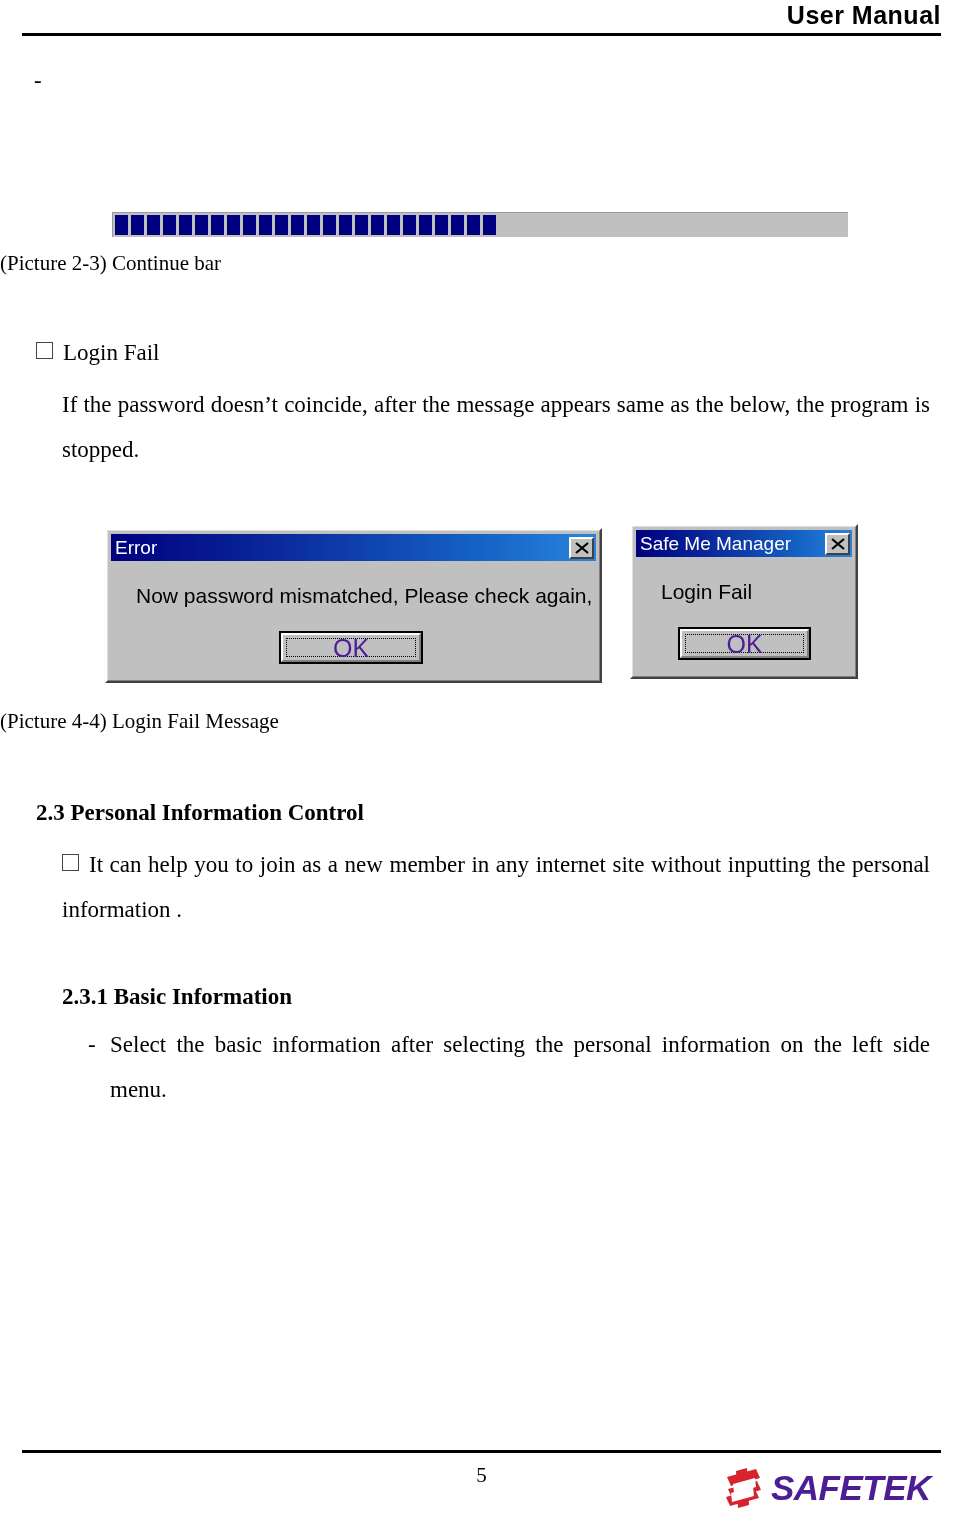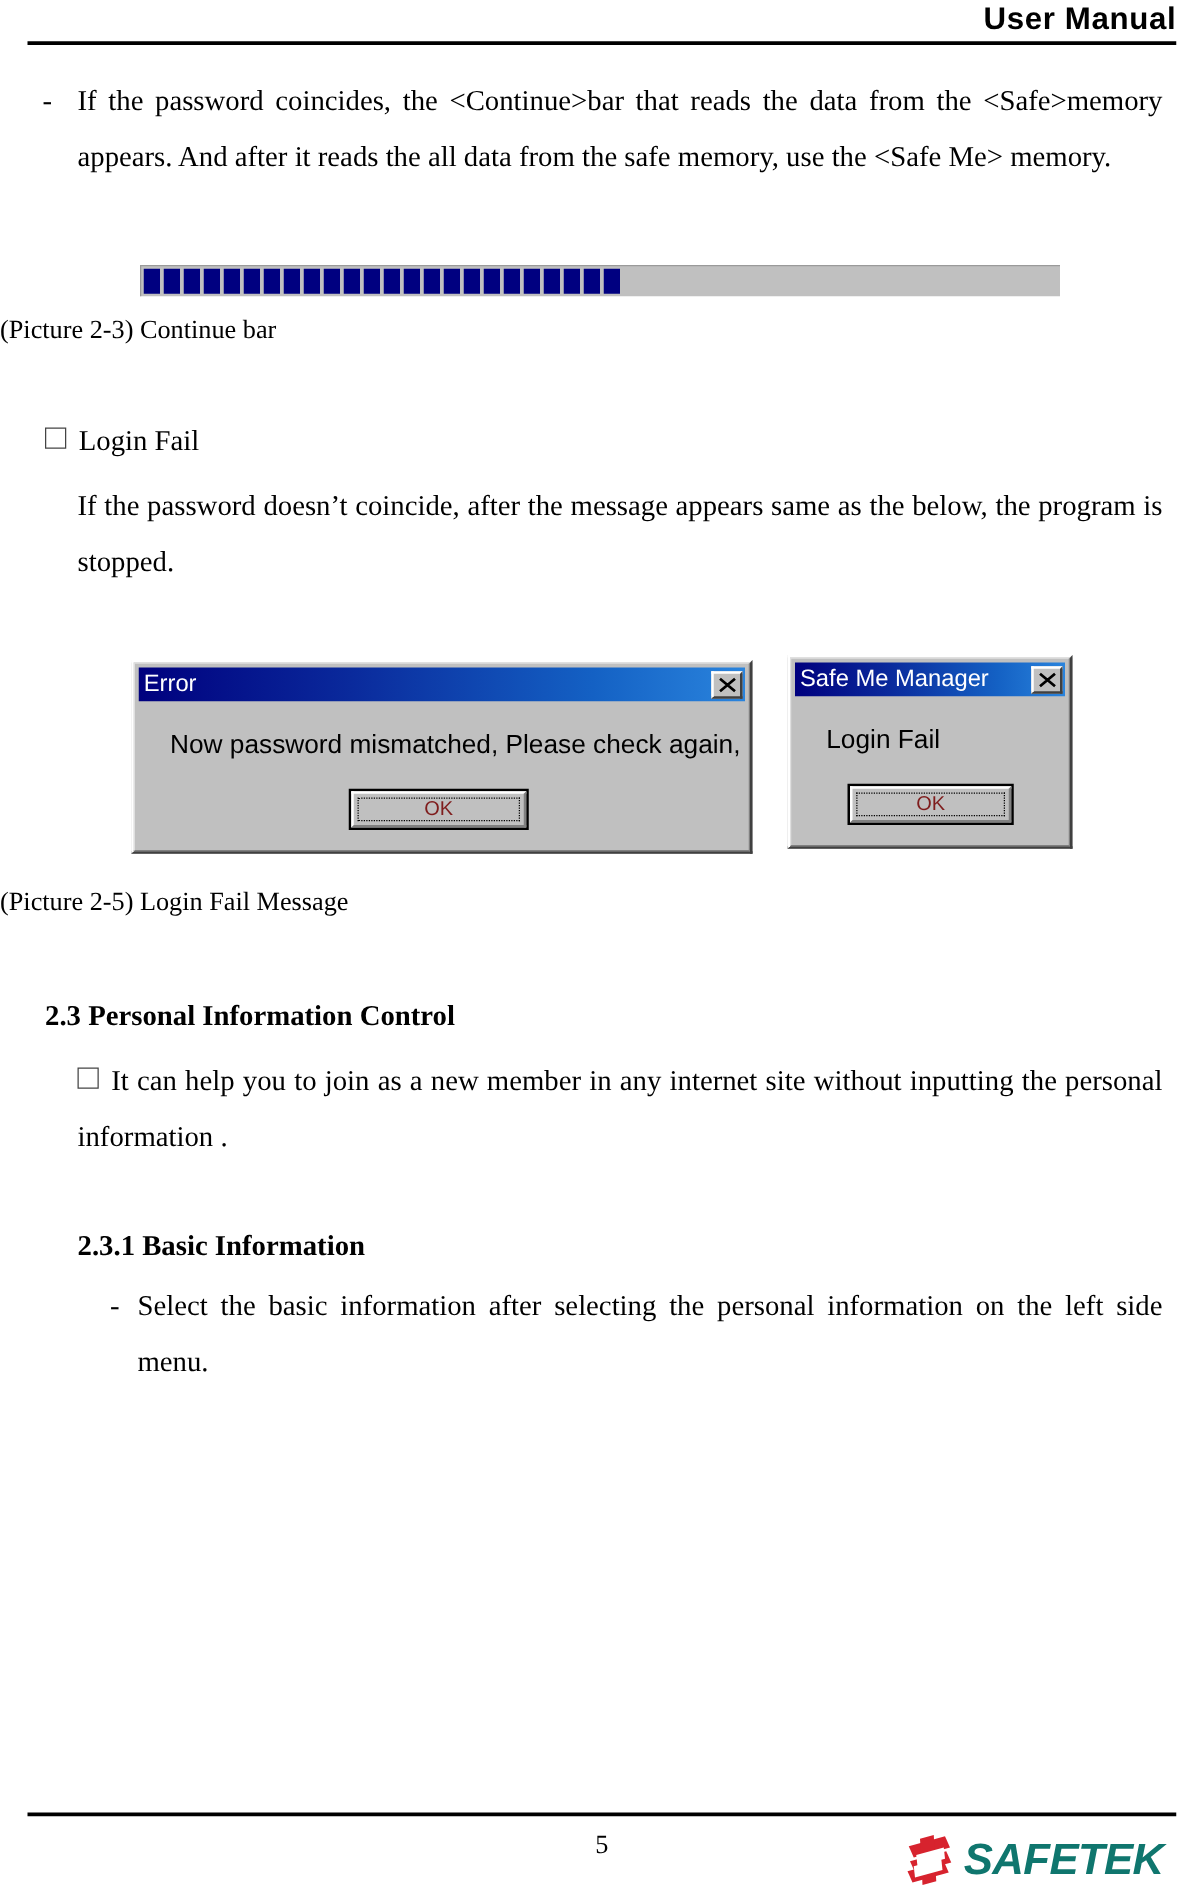--- a/index.html
+++ b/index.html
@@ -86,21 +86,21 @@
     flex: 0 0 auto;
     margin-right: 5px;
   }
   .logo-word {
     font-family: "Liberation Sans", "DejaVu Sans", sans-serif;
     font-weight: bold;
     font-style: italic;
     font-size: 35px;
     line-height: 36px;
     letter-spacing: -0.5px;
-    color: #0f766e;
+    color: #4c1d95;
     white-space: nowrap;
   }
 
   
   .content {
     position: absolute;
     left: 0;
     top: 0;
     width: 963px;
   }
@@ -250,40 +250,39 @@
     left: 3px;
     top: 3px;
     right: 3px;
     bottom: 3px;
     border: 1px dotted #000000;
     display: flex;
     align-items: center;
     justify-content: center;
   }
   .ok-label {
-    font-size: 16px;
+    font-size: 25px;
     line-height: 22px;
-    color: #7f1d1d;
+    color: #4c1d95;
   }
 </style>
 </head>
 <body>
 
 <div class="page">
 
   <div class="header">
     <div class="header-title">User Manual</div>
   </div>
   <div class="header-rule"></div>
 
   <div class="content">
 
     <div class="para" style="left:62px; top:58px; width:868px; text-indent:0;">
       <span class="dash" style="left:-28px;">-</span>
-      <span>If the password coincides, the &lt;Continue&gt;bar that reads the data from the &lt;Safe&gt;memory appears. And after it reads the all data from the safe memory, use the &lt;Safe Me&gt; memory.</span>
     </div>
 
     <div class="progressbar">
       <div class="progress-seg"></div>
       <div class="progress-seg"></div>
       <div class="progress-seg"></div>
       <div class="progress-seg"></div>
       <div class="progress-seg"></div>
       <div class="progress-seg"></div>
       <div class="progress-seg"></div>
@@ -355,21 +354,21 @@
             <div class="ok-inner">
               <div class="ok-focus">
                 <span class="ok-label">OK</span>
               </div>
             </div>
           </div>
         </div>
       </div>
     </div>
 
-    <div class="caption" style="top:708px;">(Picture 2-5) Login Fail Message</div>
+    <div class="caption" style="top:708px;">(Picture 4-4) Login Fail Message</div>
 
     <div class="heading" style="left:36px; top:798px;">2.3 Personal Information Control</div>
 
     <div class="para" style="left:62px; top:842px; width:868px;">
       <span class="bullet-box"></span><span>It can help you to join as a new member in any internet site without inputting the personal information .</span>
     </div>
 
     <div class="heading" style="left:62px; top:982px;">2.3.1 Basic Information</div>
 
     <div class="para" style="left:110px; top:1022px; width:820px;">

